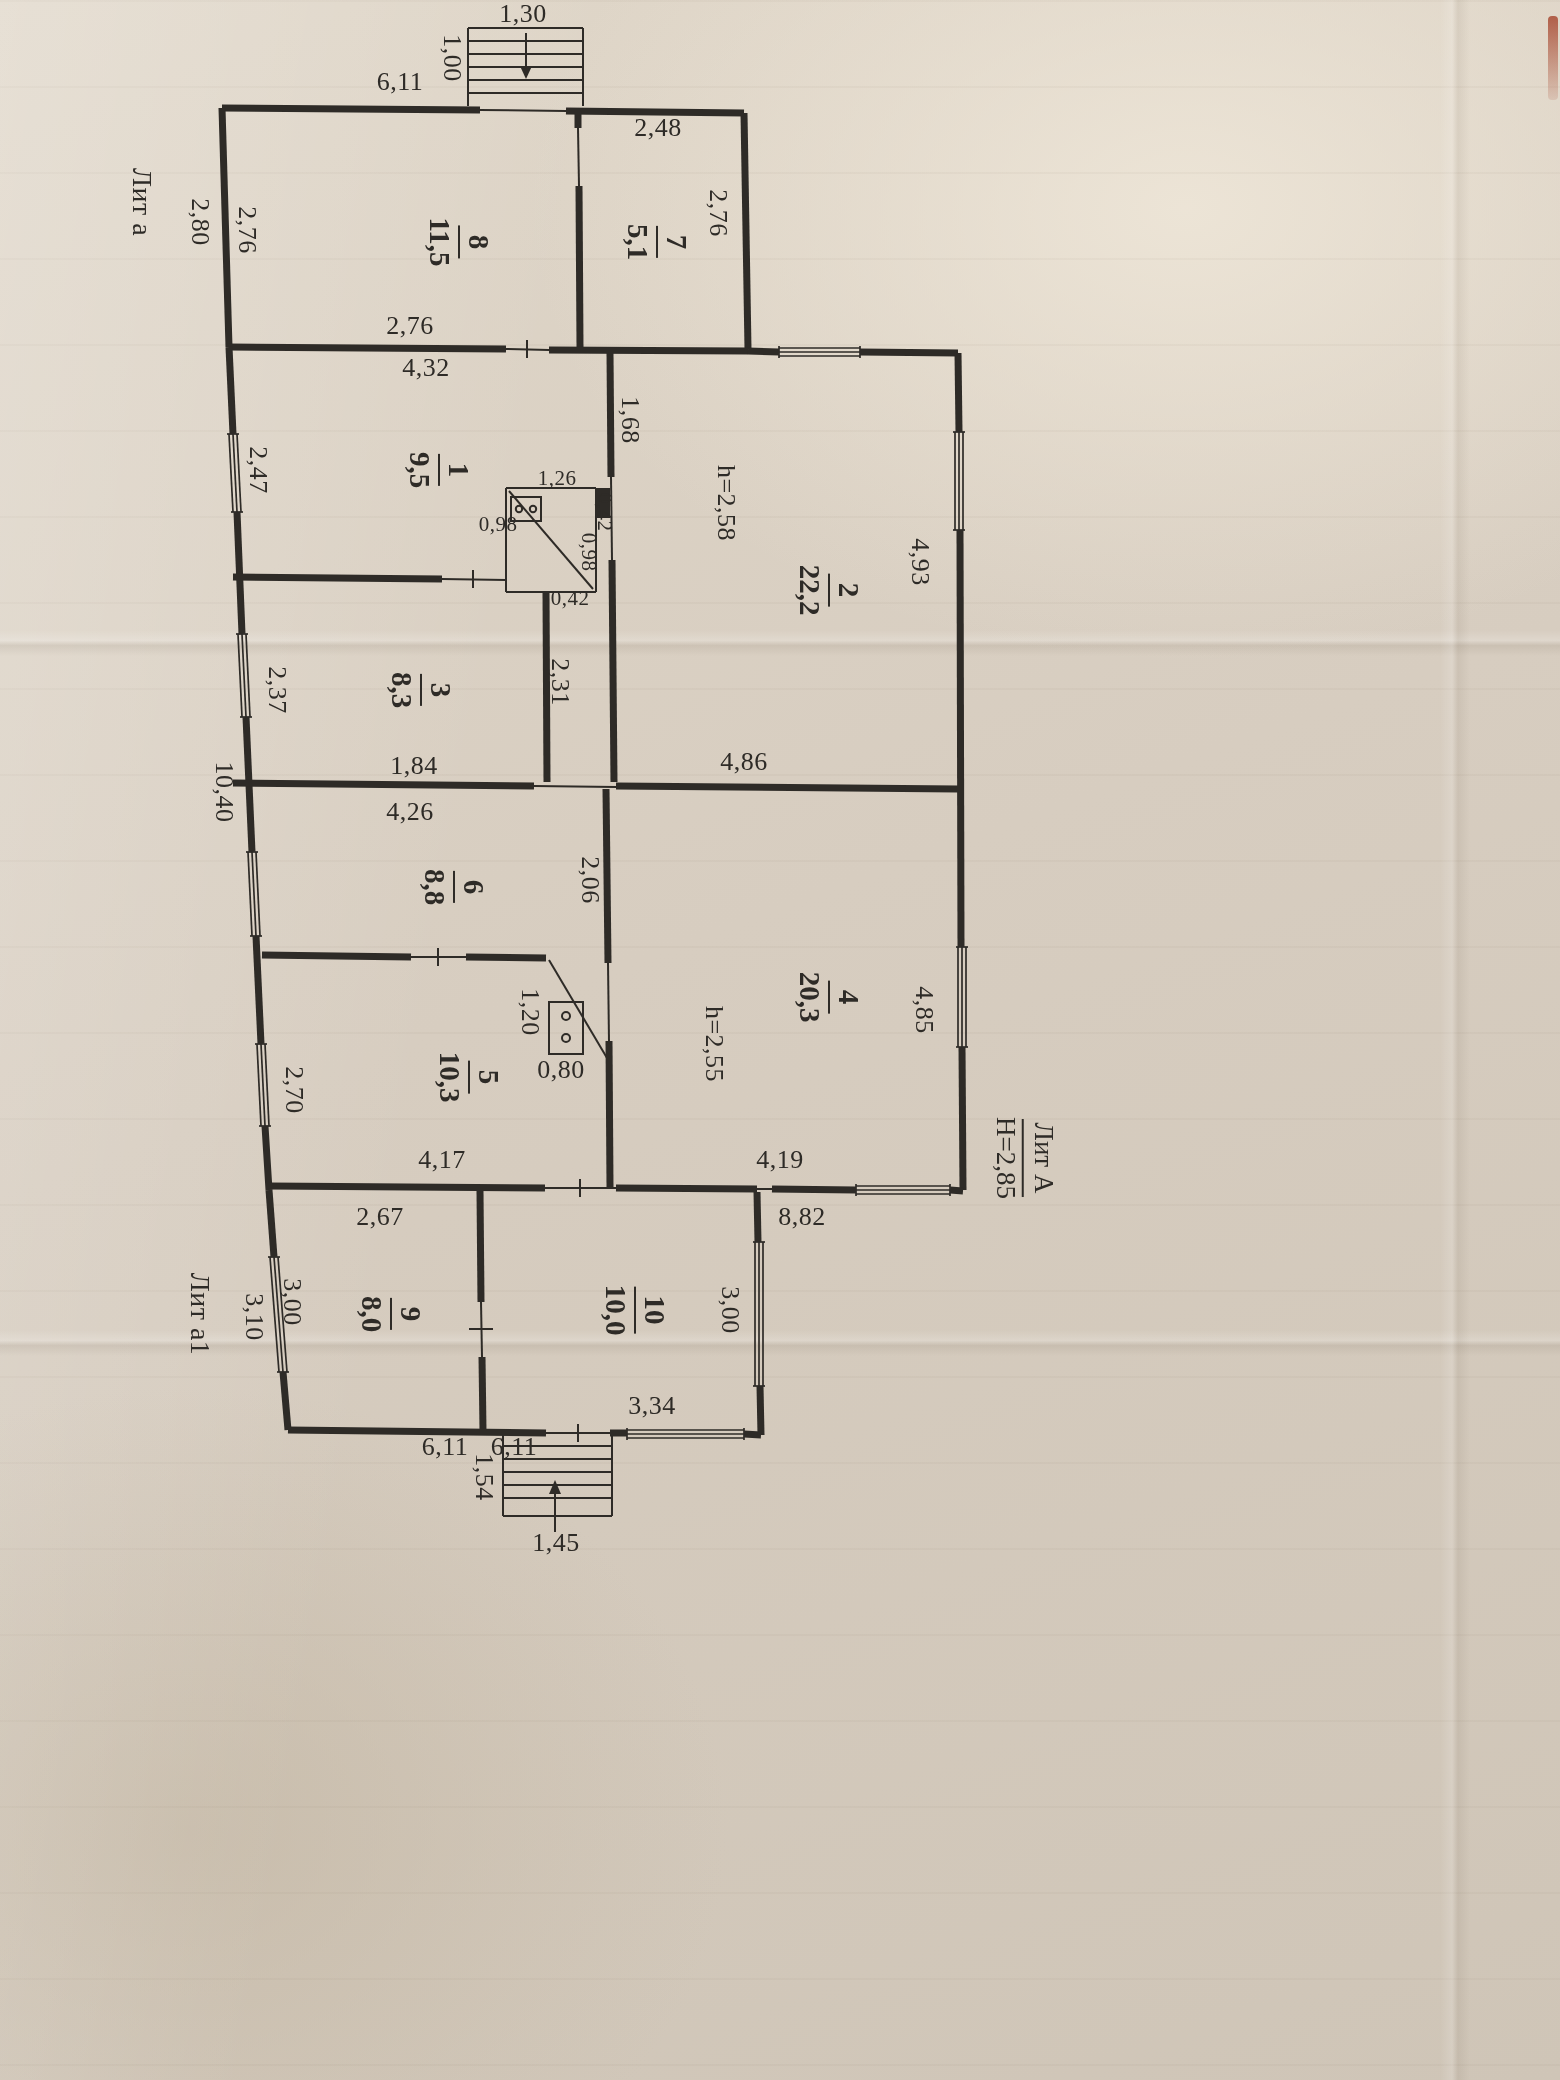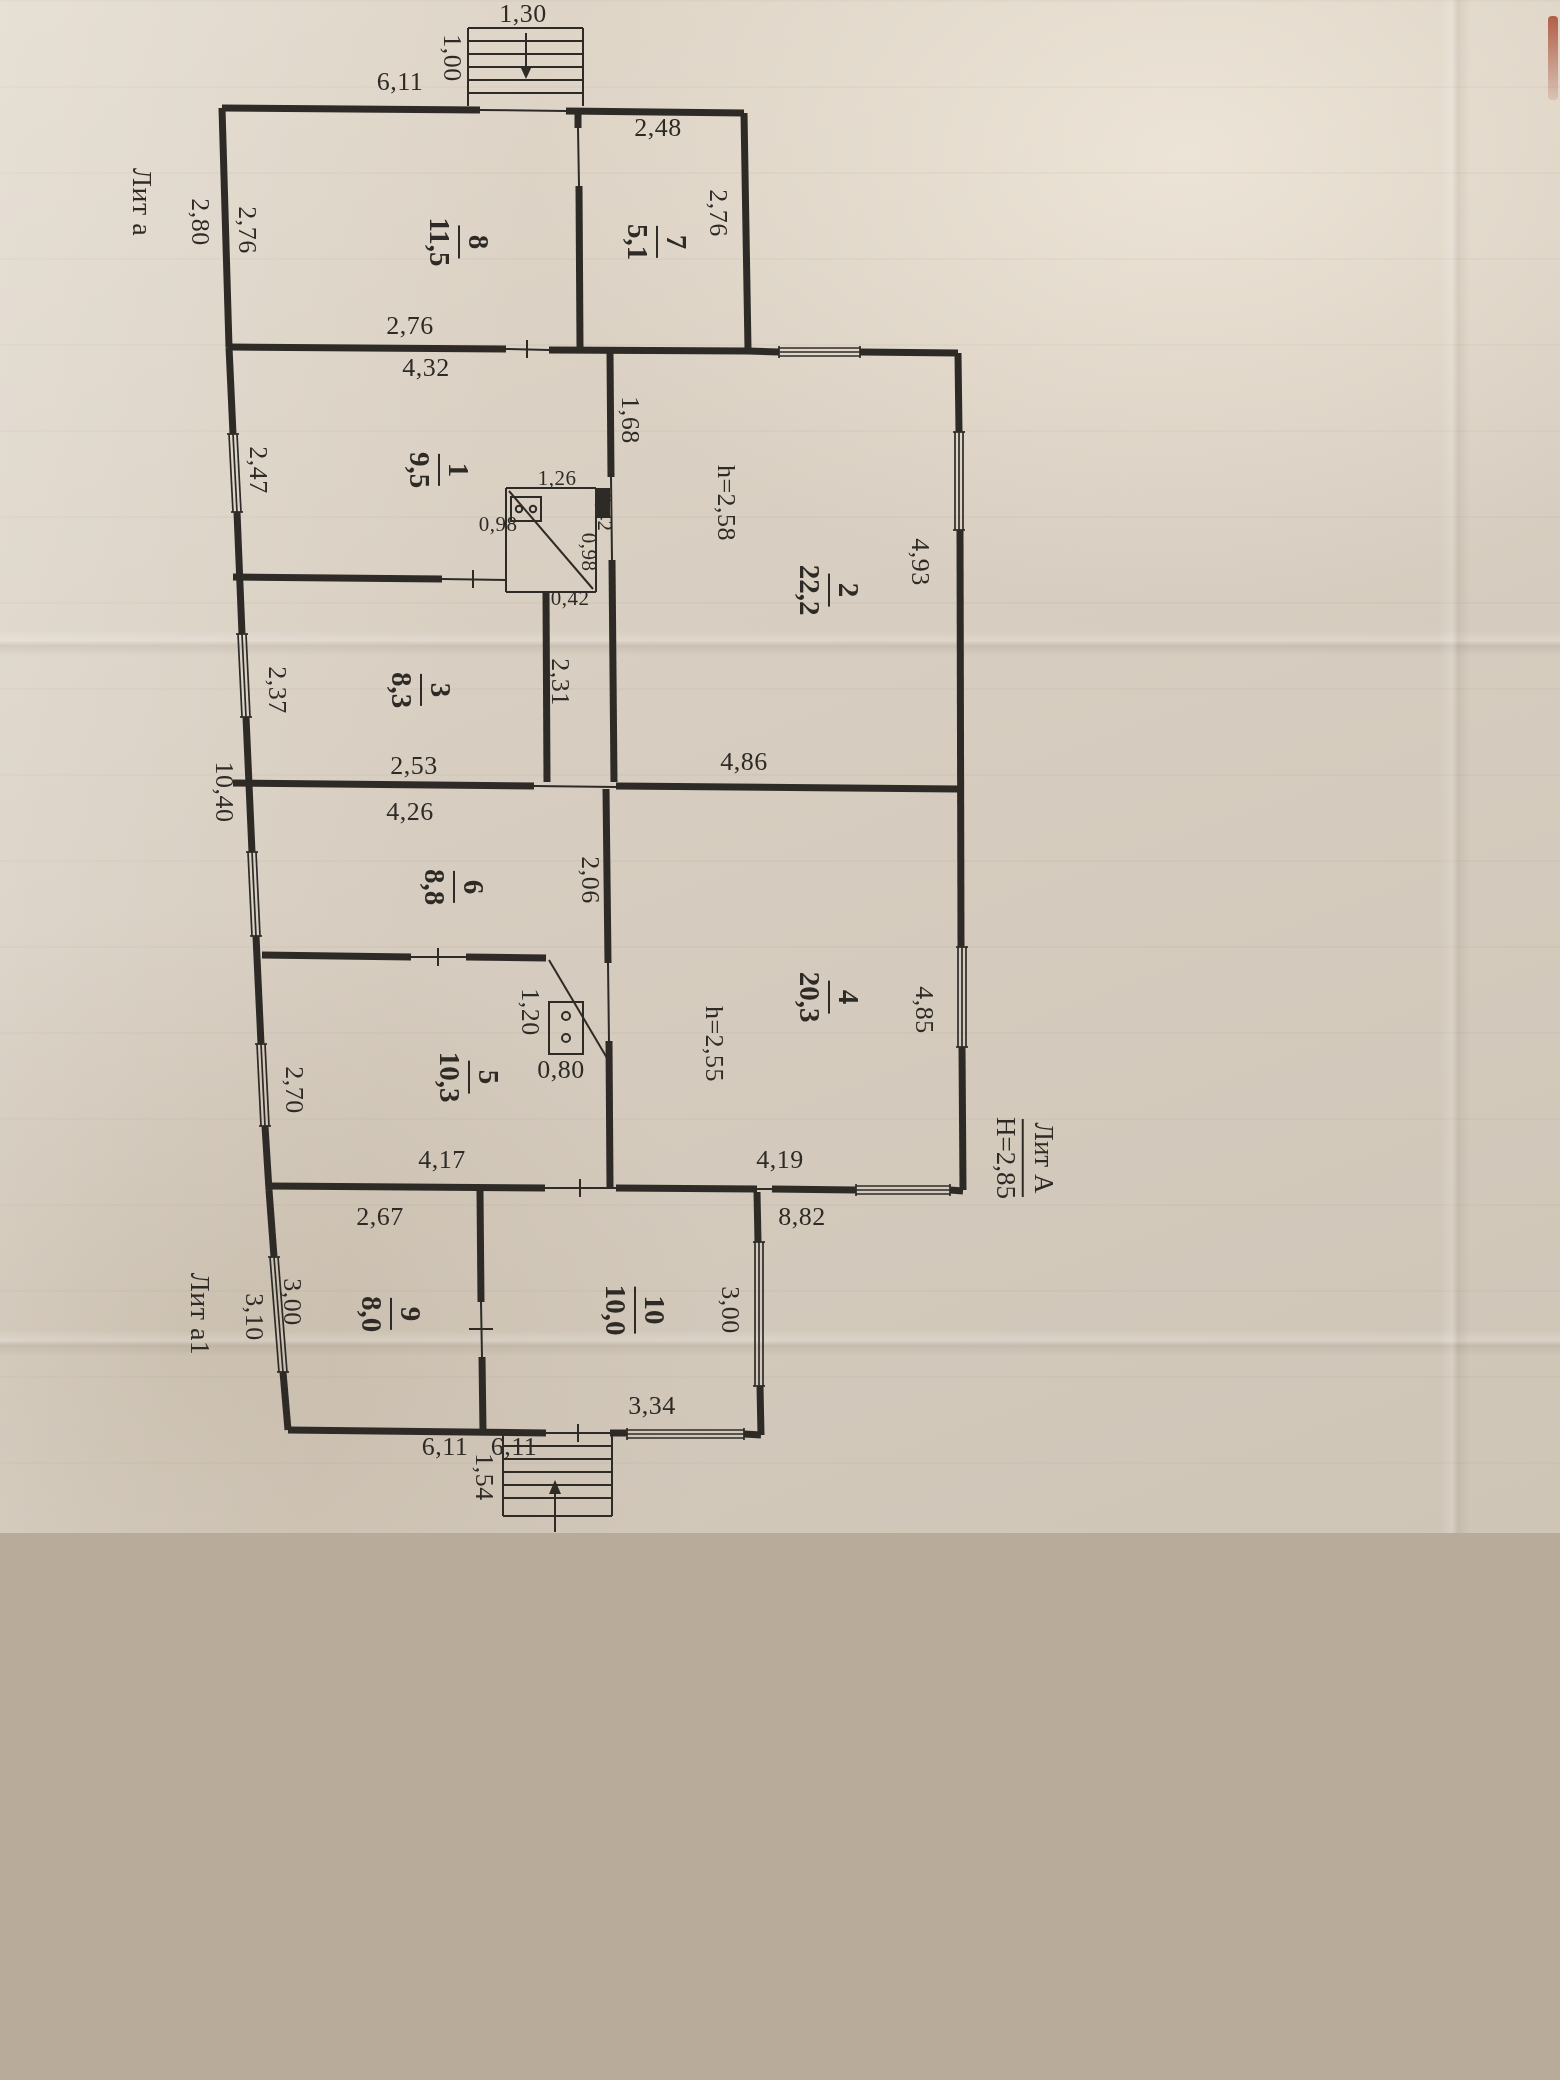--- a/index.html
+++ b/index.html
@@ -1,17 +1,17 @@
 <!DOCTYPE html>
 <html><head>
 <meta charset="utf-8">
 <style>
   html,body{margin:0;padding:0;background:#b9ab99;}
   #paper{
-    position:relative;width:1560px;height:1533px;overflow:hidden;
+    position:relative;width:1560px;height:2080px;overflow:hidden;
     background-color:#d7cdc0;
     background-image:
       linear-gradient(100deg, rgba(255,255,255,0.22), rgba(255,255,255,0) 32%),
       repeating-linear-gradient(to bottom, rgba(125,108,88,0.05) 0 2px, rgba(0,0,0,0) 2px 86px),
       radial-gradient(1100px 760px at 76% 10%, rgba(238,230,216,0.9), rgba(238,230,216,0) 60%),
       radial-gradient(900px 740px at 12% 88%, rgba(198,186,168,0.8), rgba(198,186,168,0) 60%),
       linear-gradient(160deg, #e0d7c9, #d7cdc0 45%, #cfc5b7);
     font-family:"Liberation Serif", serif;
     color:#2e2b27;
     text-decoration:underline;
@@ -214,21 +214,21 @@
     </svg>
 
   <span class="lbl" style="left:523px;top:14px">1,30</span>
   <span class="lbl" style="left:400px;top:82px">6,11</span>
   <span class="lbl" style="left:658px;top:128px">2,48</span>
   <span class="lbl" style="left:410px;top:326px">2,76</span>
   <span class="lbl" style="left:426px;top:368px">4,32</span>
   <span class="lbl sm" style="left:557px;top:478px">1,26</span>
   <span class="lbl sm" style="left:498px;top:524px">0,98</span>
   <span class="lbl sm" style="left:570px;top:598px">0,42</span>
-  <span class="lbl" style="left:414px;top:766px">2,53</span>
+  <span class="lbl" style="left:414px;top:766px">1,84</span>
   <span class="lbl" style="left:744px;top:762px">4,86</span>
   <span class="lbl" style="left:410px;top:812px">4,26</span>
   <span class="lbl" style="left:561px;top:1070px">0,80</span>
   <span class="lbl" style="left:442px;top:1160px">4,17</span>
   <span class="lbl" style="left:780px;top:1160px">4,19</span>
   <span class="lbl" style="left:380px;top:1217px">2,67</span>
   <span class="lbl" style="left:802px;top:1217px">8,82</span>
   <span class="lbl" style="left:652px;top:1406px">3,34</span>
   <span class="lbl" style="left:445px;top:1447px">6,11</span>
   <span class="lbl" style="left:514px;top:1447px">6,11</span>

